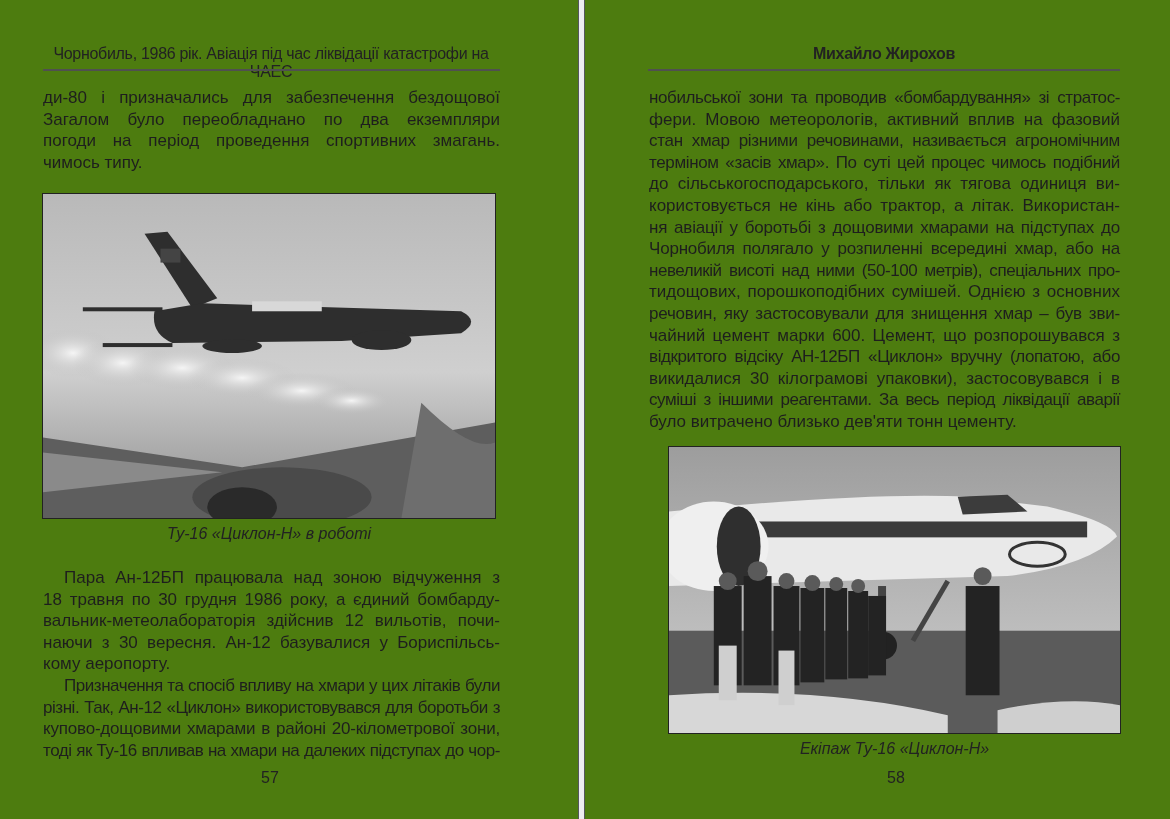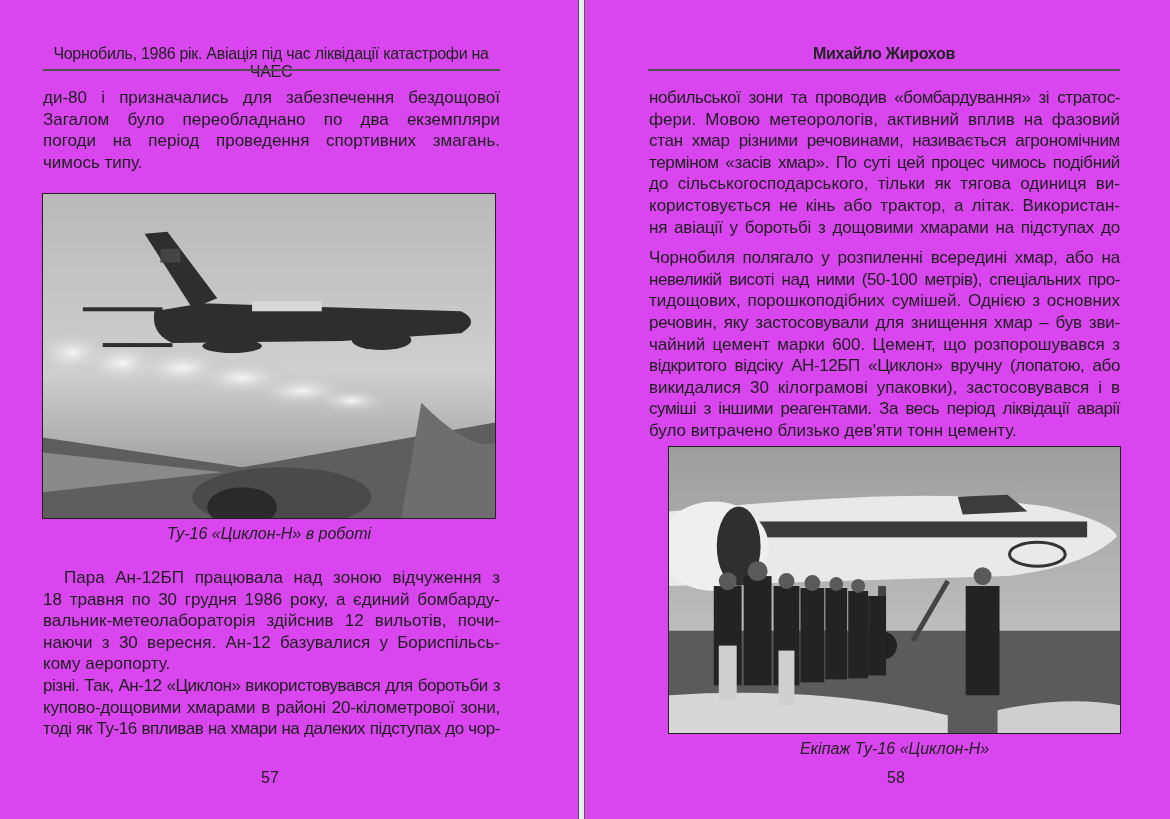--- a/index.html
+++ b/index.html
@@ -2,21 +2,21 @@
 <html><head>
   <meta charset="utf-8">
   <style>
     html, body { margin: 0; padding: 0; }
     body {
       width: 1170px; height: 819px; position: relative; overflow: hidden;
       background: #ffffff;
       font-family: "Liberation Sans", "DejaVu Sans", sans-serif;
       color: #1c1c1c;
     }
-    .page { position: absolute; top: 0; height: 819px; background: #d946ef; }
+    .page { position: absolute; top: 0; height: 819px; background: #4d7c0f; }
     .page.left { left: 0; width: 578px; }
     .page.right { left: 585px; width: 585px; }
     .spine {
       position: absolute; left: 578px; top: 0; width: 7px; height: 819px;
       background: #ededf0; border-left: 1px solid #55575d; border-right: 1px solid #55575d;
       box-sizing: border-box;
     }
     .running-head {
       position: absolute; text-align: center;
       font-family: "Liberation Sans Narrow", "Liberation Sans", sans-serif;
@@ -113,20 +113,21 @@
     </svg>
   </div>
   <div class="caption">Ту-16 «Циклон-Н» в роботі</div>
 
   <div class="text t2">
     <span class="line" style="padding-left:21px;box-sizing:border-box;">Пара Ан-12БП працювала над зоною відчуження з</span>
     <span class="line">18 травня по 30 грудня 1986 року, а єдиний бомбарду-</span>
     <span class="line">вальник-метеолабораторія здійснив 12 вильотів, почи-</span>
     <span class="line">наючи з 30 вересня. Ан-12 базувалися у Бориспільсь-</span>
     <span class="line end">кому аеропорту.</span>
+    <span class="line" style="padding-left:21px;box-sizing:border-box;letter-spacing:-0.45px;">Призначення та спосіб впливу на хмари у цих літаків були</span>
     <span class="line" style="letter-spacing:-0.45px;">різні. Так, Ан-12 «Циклон» використовувався для боротьби з</span>
     <span class="line" style="letter-spacing:-0.2px;">купово-дощовими хмарами в районі 20-кілометрової зони,</span>
     <span class="line" style="letter-spacing:-0.45px;">тоді як Ту-16 впливав на хмари на далеких підступах до чор-</span>
   </div>
 
   <div class="page-number">57</div>
 </div>
 
 <div class="spine"></div>
 
@@ -135,21 +136,21 @@
   <div class="head-rule"></div>
 
   <div class="text t3">
     <span class="line" style="letter-spacing:-0.4px;">нобильської зони та проводив «бомбардування» зі стратос-</span>
     <span class="line">фери. Мовою метеорологів, активний вплив на фазовий</span>
     <span class="line" style="letter-spacing:-0.3px;">стан хмар різними речовинами, називається агрономічним</span>
     <span class="line" style="letter-spacing:-0.35px;">терміном «засів хмар». По суті цей процес чимось подібний</span>
     <span class="line">до сільськогосподарського, тільки як тягова одиниця ви-</span>
     <span class="line">користовується не кінь або трактор, а літак. Використан-</span>
     <span class="line" style="letter-spacing:-0.2px;">ня авіації у боротьбі з дощовими хмарами на підступах до</span>
-    <span class="line" style="letter-spacing:-0.2px;margin-top:9px;">Чорнобиля полягало у розпиленні всередині хмар, або на</span>
+    <span class="line" style="letter-spacing:-0.2px;">Чорнобиля полягало у розпиленні всередині хмар, або на</span>
     <span class="line" style="letter-spacing:-0.45px;">невеликій висоті над ними (50-100 метрів), спеціальних про-</span>
     <span class="line">тидощових, порошкоподібних сумішей. Однією з основних</span>
     <span class="line" style="letter-spacing:-0.2px;">речовин, яку застосовували для знищення хмар – був зви-</span>
     <span class="line">чайний цемент марки 600. Цемент, що розпорошувався з</span>
     <span class="line" style="letter-spacing:-0.4px;">відкритого відсіку АН-12БП «Циклон» вручну (лопатою, або</span>
     <span class="line">викидалися 30 кілограмові упаковки), застосовувався і в</span>
     <span class="line" style="letter-spacing:-0.45px;">суміші з іншими реагентами. За весь період ліквідації аварії</span>
     <span class="line end">було витрачено близько дев'яти тонн цементу.</span>
   </div>
 

